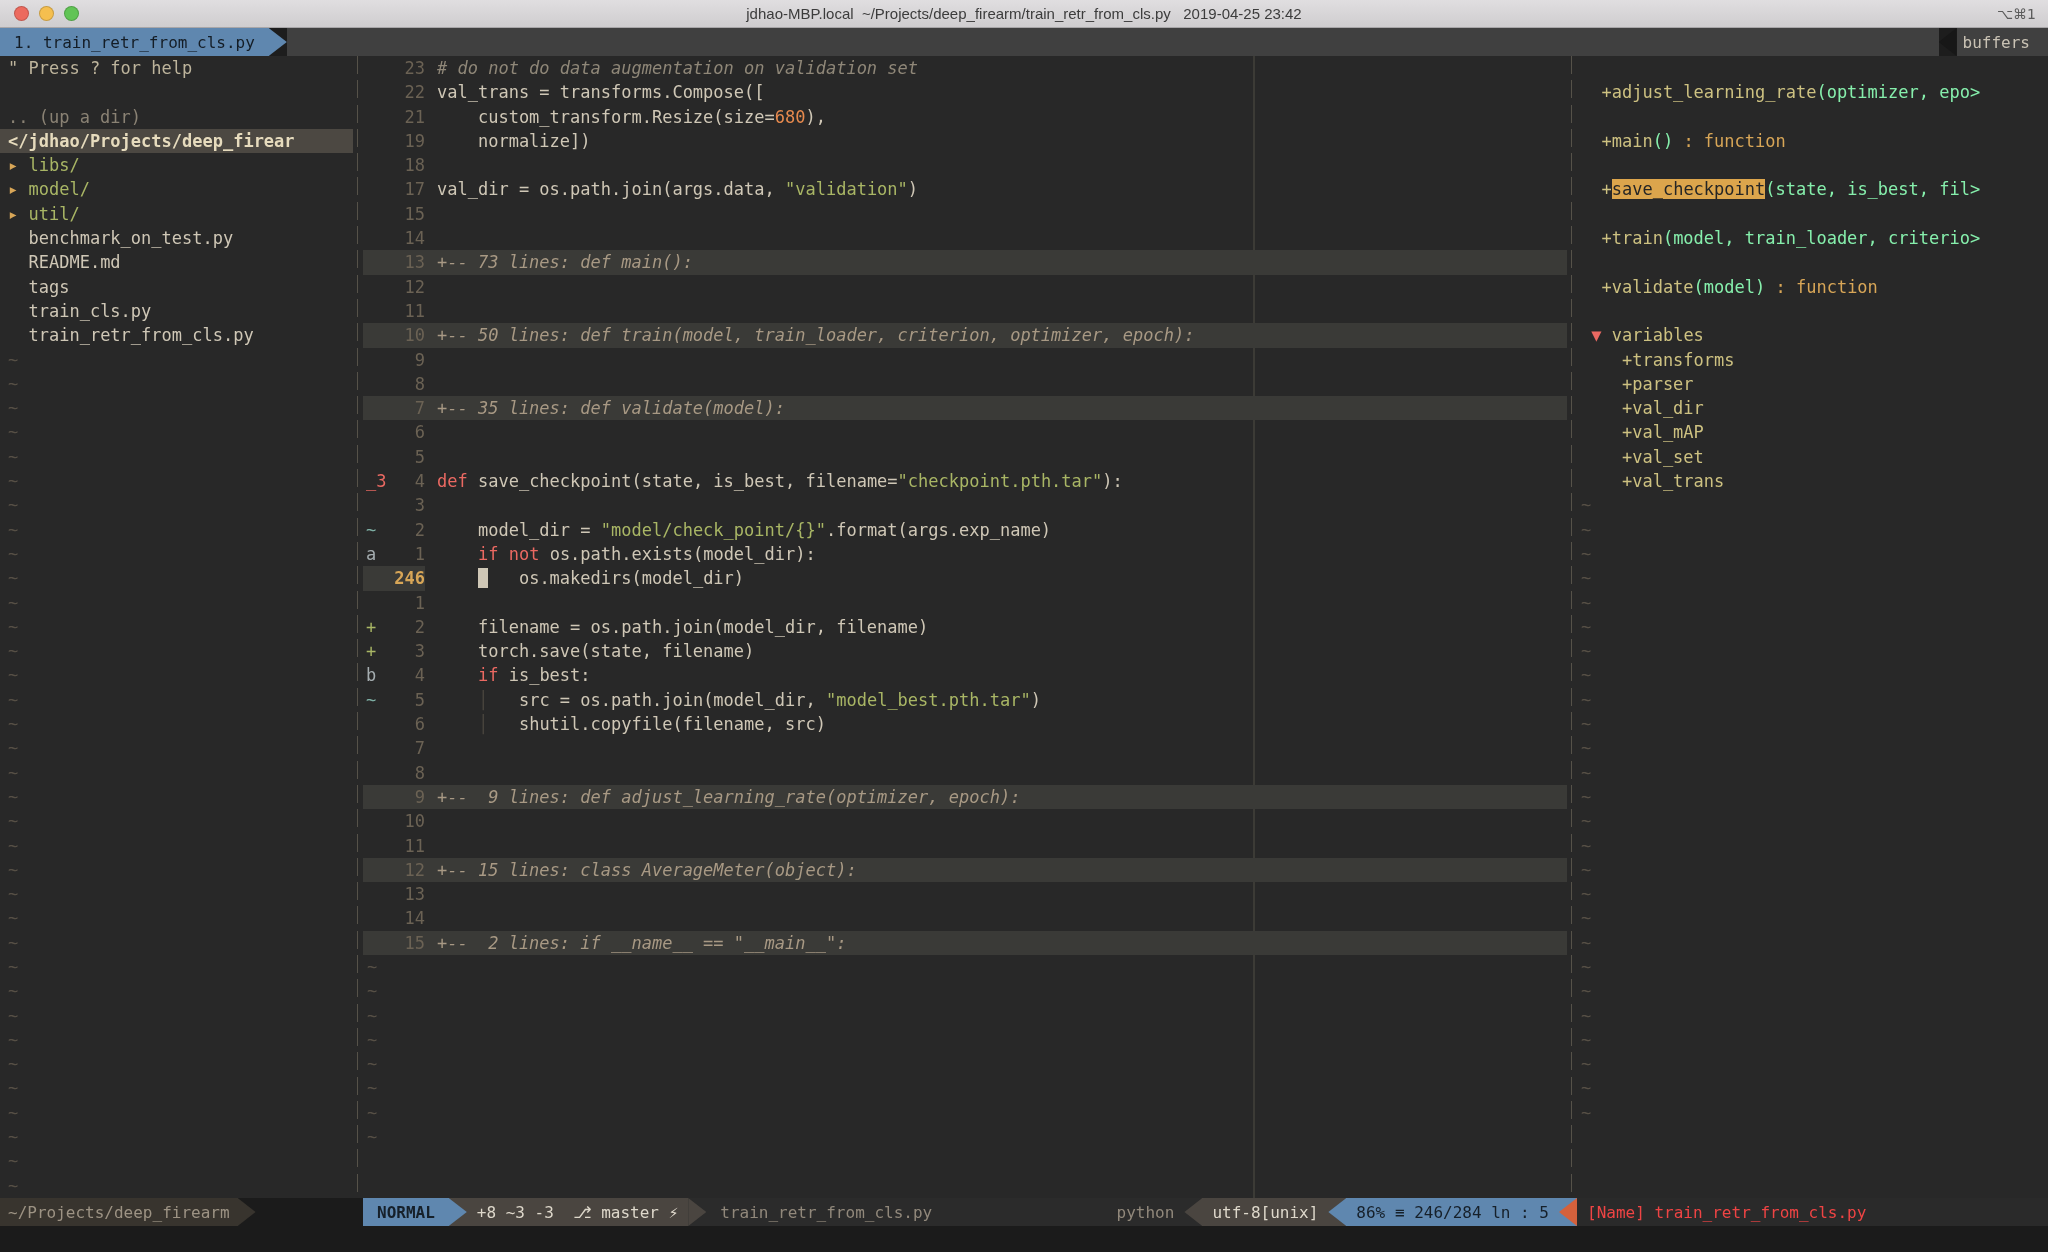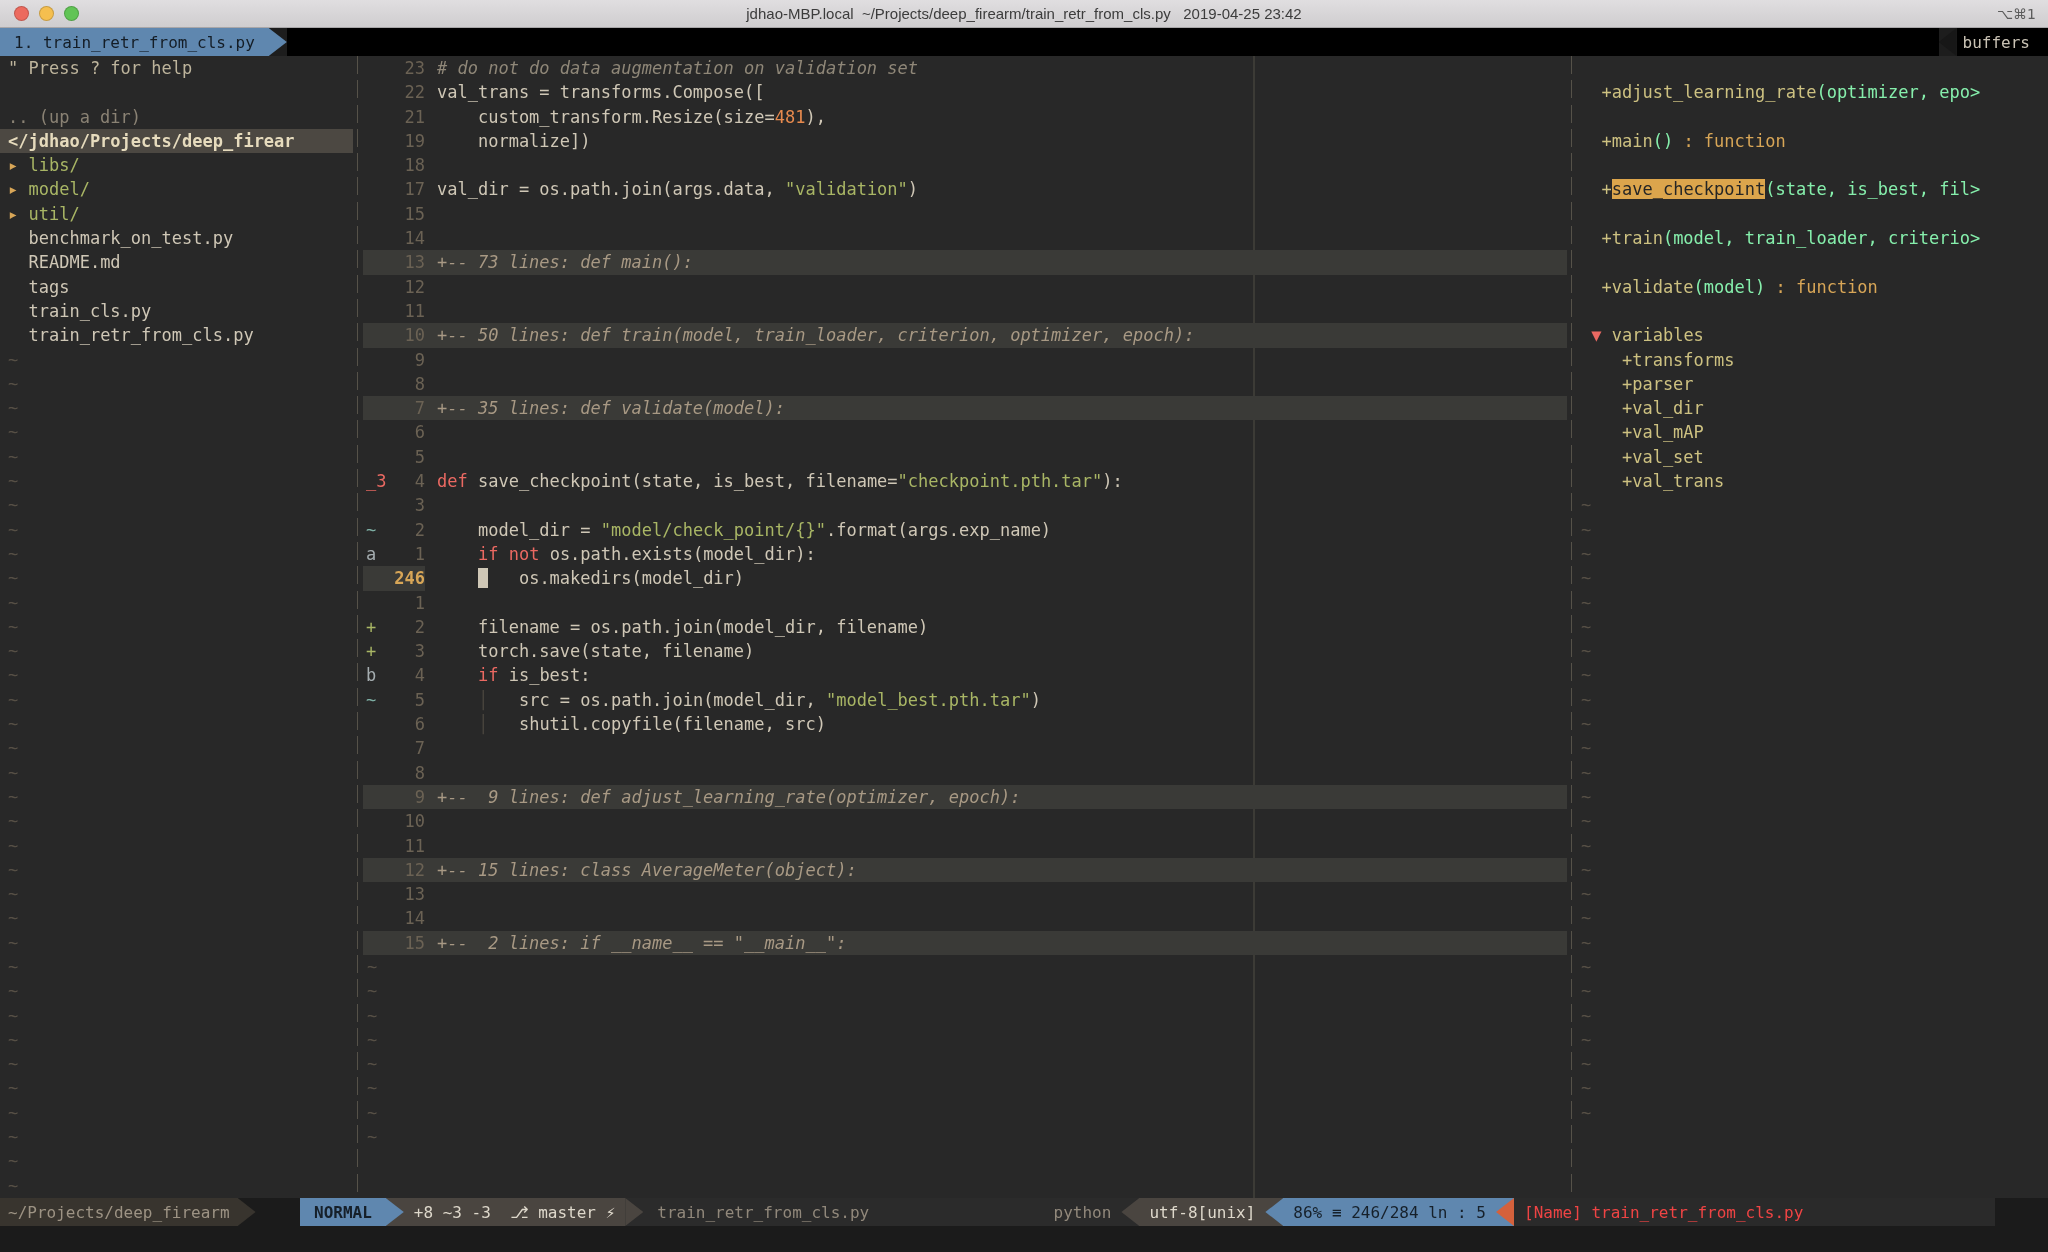--- a/index.html
+++ b/index.html
@@ -8,21 +8,21 @@
 
   
   .titlebar{height:28px;flex:none;background:linear-gradient(#e0dee0,#cfcdcf);border-bottom:1px solid #a8a6a8;position:relative;display:flex;align-items:center;font-family:"Liberation Sans",sans-serif}
   .traffic{display:flex;gap:10px;margin-left:14px;z-index:2}
   .light{width:15px;height:15px;border-radius:50%;border:1px solid rgba(0,0,0,.18)}
   .light.red{background:#ec6a5e}.light.yellow{background:#f5bf4f}.light.green{background:#61c455}
   .wintitle{position:absolute;left:0;right:0;text-align:center;font-size:15px;color:#3c3c3c;white-space:pre}
   .tb-right{position:absolute;right:12px;font-size:14px;color:#5c5c5c;font-family:"DejaVu Sans",sans-serif}
 
   
-  .tabline{height:28px;flex:none;background:#000000;display:flex;align-items:stretch;font-size:16px}
+  .tabline{height:28px;flex:none;background:#404040;display:flex;align-items:stretch;font-size:16px}
   .tab{background:#5f87af;color:#141d26;padding:0 14px;display:flex;align-items:center;white-space:pre}
   .tabspacer{flex:1}
   .buffers{color:#c9c2b4;display:flex;align-items:center;padding:0 18px 0 6px;white-space:pre}
 
   
   .pl{width:18px;flex:none;position:relative;overflow:hidden;height:100%}
   .pl i{position:absolute;inset:0;display:block}
   .pl-r i{clip-path:polygon(0 0,100% 50%,0 100%)}
   .pl-l i{clip-path:polygon(100% 0,0 50%,100% 100%)}
 
@@ -168,21 +168,21 @@
           <div class="row nt-row tilde">~</div>
           <div class="row nt-row tilde">~</div>
         </div>
     </div>
     <div class="vsep"></div>
     <div class="win win-editor">
       <div class="colorcolumn"></div>
       <div class="ed-rows" id="ed-rows">
           <div class="row"><span class="sign "></span><span class="lnum">23</span><span class="code"><span class="com"># do not do data augmentation on validation set</span></span></div>
           <div class="row"><span class="sign "></span><span class="lnum">22</span><span class="code"><span class="fg">val_trans = transforms.Compose([</span></span></div>
-          <div class="row"><span class="sign "></span><span class="lnum">21</span><span class="code"><span class="fg">    custom_transform.Resize(size=</span><span class="cnum">481</span><span class="fg">),</span></span></div>
+          <div class="row"><span class="sign "></span><span class="lnum">21</span><span class="code"><span class="fg">    custom_transform.Resize(size=</span><span class="cnum">680</span><span class="fg">),</span></span></div>
           <div class="row"><span class="sign "></span><span class="lnum">19</span><span class="code"><span class="fg">    normalize])</span></span></div>
           <div class="row"><span class="sign "></span><span class="lnum">18</span><span class="code"></span></div>
           <div class="row"><span class="sign "></span><span class="lnum">17</span><span class="code"><span class="fg">val_dir = os.path.join(args.data, </span><span class="str">"validation"</span><span class="fg">)</span></span></div>
           <div class="row"><span class="sign "></span><span class="lnum">15</span><span class="code"></span></div>
           <div class="row"><span class="sign "></span><span class="lnum">14</span><span class="code"></span></div>
           <div class="row fold-row"><span class="sign "></span><span class="lnum">13</span><span class="code"><span class="fold-text">+-- 73 lines: def main():</span></span></div>
           <div class="row"><span class="sign "></span><span class="lnum">12</span><span class="code"></span></div>
           <div class="row"><span class="sign "></span><span class="lnum">11</span><span class="code"></span></div>
           <div class="row fold-row"><span class="sign "></span><span class="lnum">10</span><span class="code"><span class="fold-text">+-- 50 lines: def train(model, train_loader, criterion, optimizer, epoch):</span></span></div>
           <div class="row"><span class="sign "></span><span class="lnum">9</span><span class="code"></span></div>
@@ -265,21 +265,21 @@
           <div class="row tb-tilde tilde">~</div>
           <div class="row tb-tilde tilde">~</div>
           <div class="row tb-tilde tilde">~</div>
           <div class="row tb-tilde tilde">~</div>
           <div class="row tb-tilde tilde">~</div>
         </div>
     </div>
   </div>
 
   <div class="statusline" id="statusline">
-      <div class="sl-group" style="width: 300px;">
+      <div class="sl-group" style="width: 363px;">
         <div class="sl-seg" style="background: rgb(56, 52, 46); color: rgb(157, 147, 132); padding-left: 8px; padding-right: 8px;">~/Projects/deep_firearm</div>
         <div class="pl pl-r" style="background: rgb(27, 27, 27);">
           <i style="background: rgb(56, 52, 46);"></i>
         </div>
         <div class="sl-seg" style="background: rgb(27, 27, 27); flex: 1 1 0%;"></div>
       </div>
       <div class="sl-group" style="width: 1214px;">
         <div class="sl-seg" style="background: rgb(95, 135, 175); color: rgb(22, 32, 42); font-weight: bold; padding-left: 14px; padding-right: 14px;">NORMAL</div>
         <div class="pl pl-r" style="background: rgb(74, 69, 64);">
           <i style="background: rgb(95, 135, 175);"></i>

